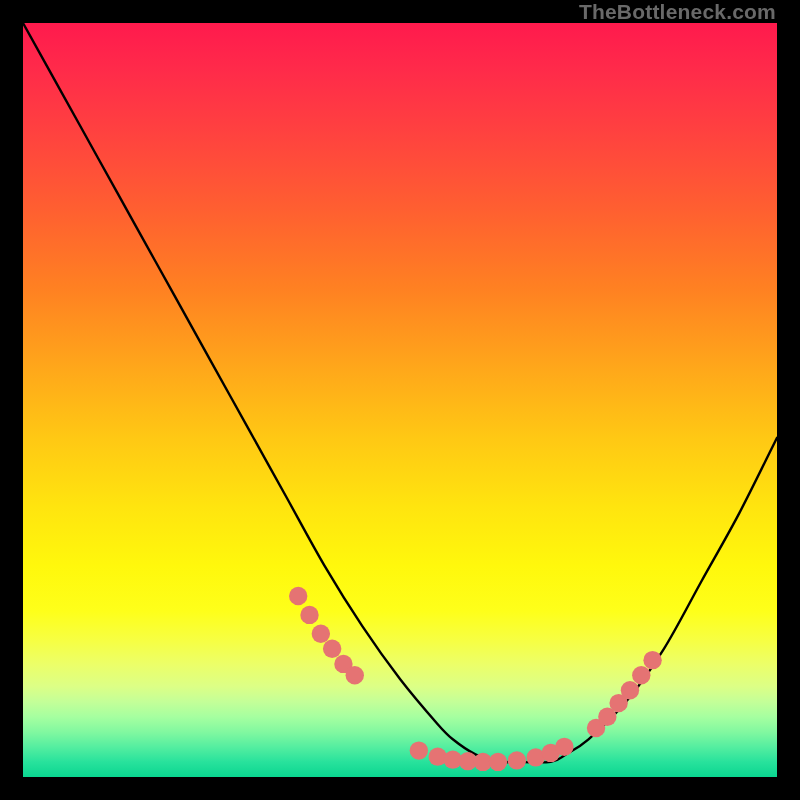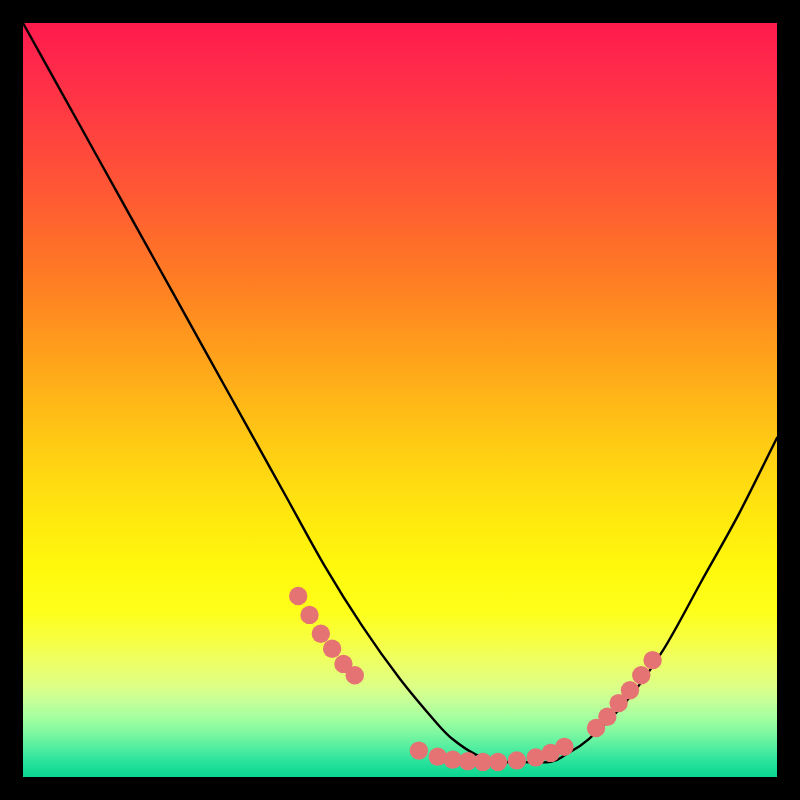--- a/index.html
+++ b/index.html
@@ -85,13 +85,14 @@
         <circle cx="541.37" cy="723.84" r="9.2" fill="#e57373"></circle>
         <circle cx="573.04" cy="704.99" r="9.2" fill="#e57373"></circle>
         <circle cx="584.35" cy="693.68" r="9.2" fill="#e57373"></circle>
         <circle cx="595.66" cy="680.11" r="9.2" fill="#e57373"></circle>
         <circle cx="606.97" cy="667.29" r="9.2" fill="#e57373"></circle>
         <circle cx="618.28" cy="652.21" r="9.2" fill="#e57373"></circle>
         <circle cx="629.59" cy="637.13" r="9.2" fill="#e57373"></circle>
       </g>
   </svg>
 
+  <div class="watermark">TheBottleneck.com</div>
 </div>
 
 </body></html>

